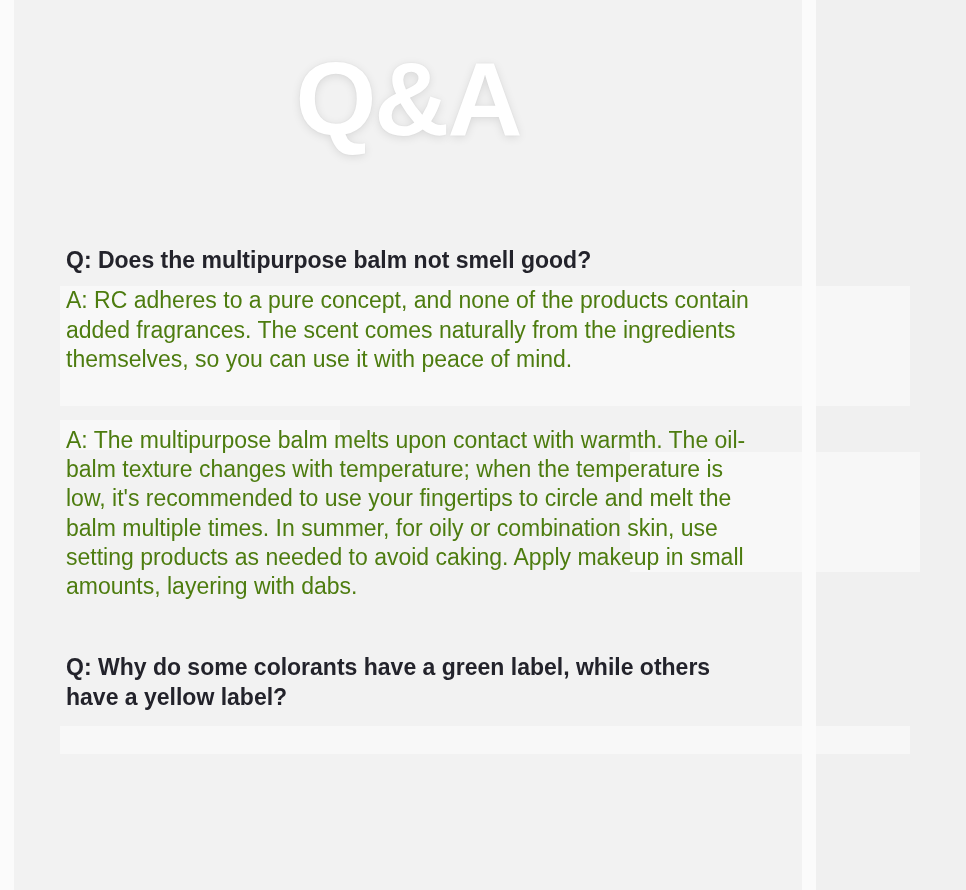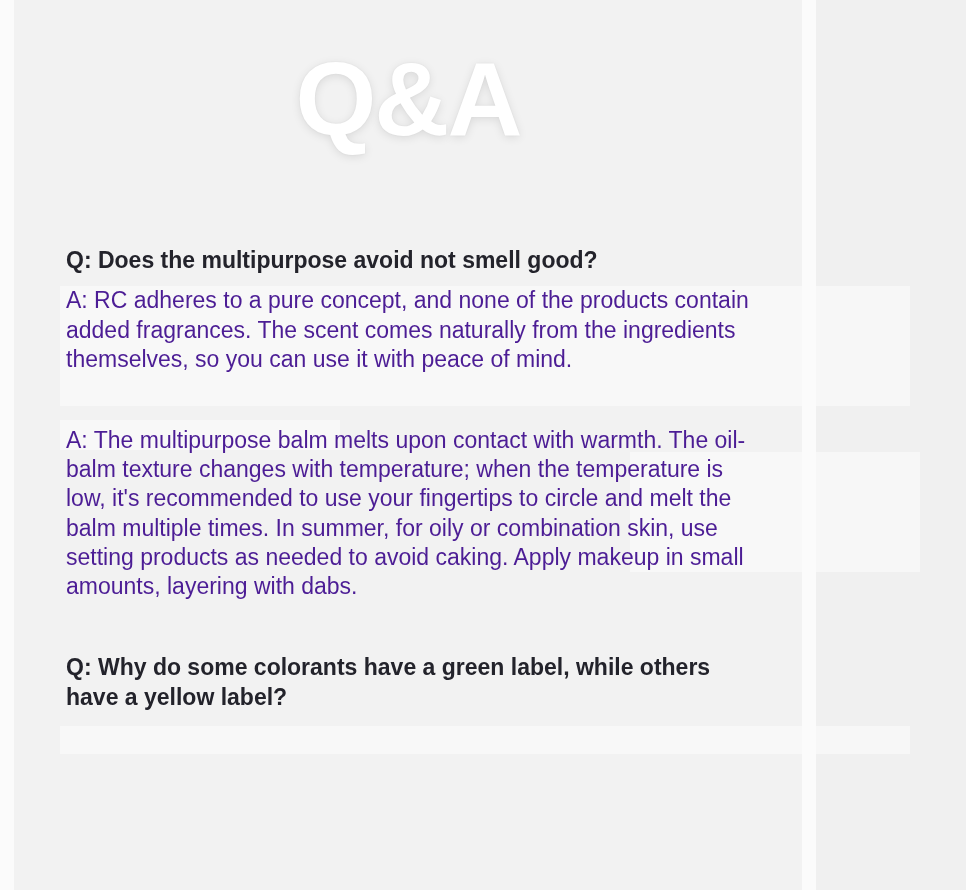--- a/index.html
+++ b/index.html
@@ -67,21 +67,21 @@
     font-size: 23px;
     font-weight: 600;
     line-height: 1.28;
     color: #23232b;
     margin: 0 0 11px 0;
   }
   .answer {
     font-size: 23px;
     font-weight: 500;
     line-height: 1.27;
-    color: #4c1d95;
+    color: #4d7c0f;
     margin: 0;
     max-width: 845px;
   }
   
   .wash {
     position: absolute;
     background: rgba(255,255,255,0.45);
     pointer-events: none;
   }
   .wash-a { left: 60px; top: 286px; width: 850px; height: 120px; }
@@ -99,21 +99,21 @@
   </div>
 
   <div class="wash wash-a"></div>
   <div class="wash wash-b"></div>
   <div class="wash wash-c"></div>
   <div class="wash wash-d"></div>
 
   <div class="content">
 
     <div class="qa-block">
-      <p class="question">Q: Does the multipurpose avoid not smell good?</p>
+      <p class="question">Q: Does the multipurpose balm not smell good?</p>
       <p class="answer">A: RC adheres to a pure concept, and none of the products contain added fragrances. The scent comes naturally from the ingredients themselves, so you can use it with peace of mind.</p>
     </div>
 
     <div class="qa-block">
       <p class="answer">A: The multipurpose balm melts upon contact with warmth. The oil-balm texture changes with temperature; when the temperature is low, it's recommended to use your fingertips to circle and melt the balm multiple times. In summer, for oily or combination skin, use setting products as needed to avoid caking. Apply makeup in small amounts, layering with dabs.</p>
     </div>
 
     <div class="qa-block">
       <p class="question">Q: Why do some colorants have a green label, while others have a yellow label?</p>
     </div>

